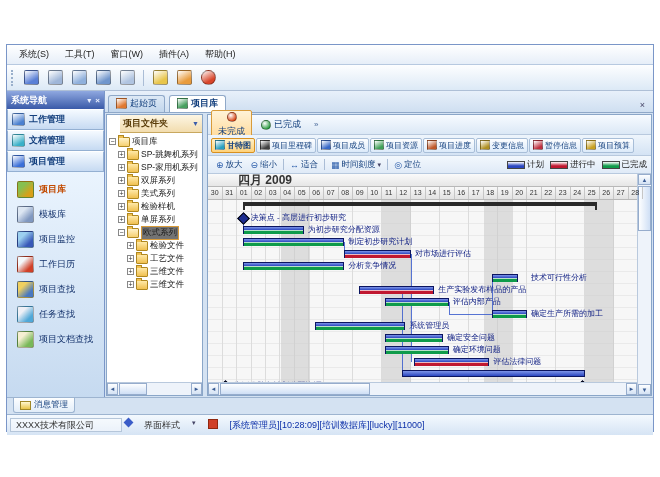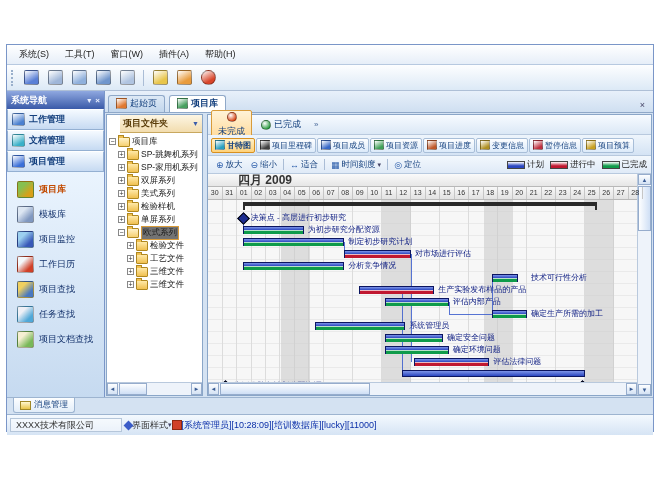--- a/index.html
+++ b/index.html
@@ -128,21 +128,21 @@
   .msgrow{height:16px;background:#d4e2f2;border-top:1px solid #9db4d0;display:flex;align-items:flex-start;padding-left:6px;}
   .msgtab{display:flex;align-items:center;gap:3px;font-size:8.5px;color:#14407e;height:14px;padding:0 6px;
           background:linear-gradient(#fdfeff,#e2edf9);border:1px solid #9db4d0;border-top:none;border-radius:0 0 3px 3px;}
   .msg-ico{width:9px;height:7px;background:linear-gradient(#fff8d0,#e8c54a);border:1px solid #a08828;flex:none;}
   .statusbar{height:20px;background:linear-gradient(#f4f9fe,#d6e4f4);border-top:1px solid #9db4d0;
              display:flex;align-items:center;padding:0 3px;gap:3px;font-size:9px;color:#333;}
   .st-cell{border:1px solid #b5c6da;background:rgba(255,255,255,.45);height:14px;line-height:13px;
            padding:0 5px;box-sizing:border-box;white-space:nowrap;}
   .st-co{width:112px;overflow:hidden;}
   .st-ready{flex:1;}
-  .st-right{display:flex;align-items:center;gap:0;padding-right:2px;}
+  .st-right{display:flex;align-items:flex-start;gap:12px;padding-right:2px;}
   .st-diamond{width:7px;height:7px;background:#3a5cc8;transform:rotate(45deg);flex:none;}
   .st-dd{font-size:7px;color:#446;}
   .st-red{width:8px;height:8px;background:#d04028;border:1px solid #902810;flex:none;}
   .st-session{color:#0b2fa8;white-space:nowrap;}
 </style>
 </head>
 <body>
 
 <div class="window">
 

